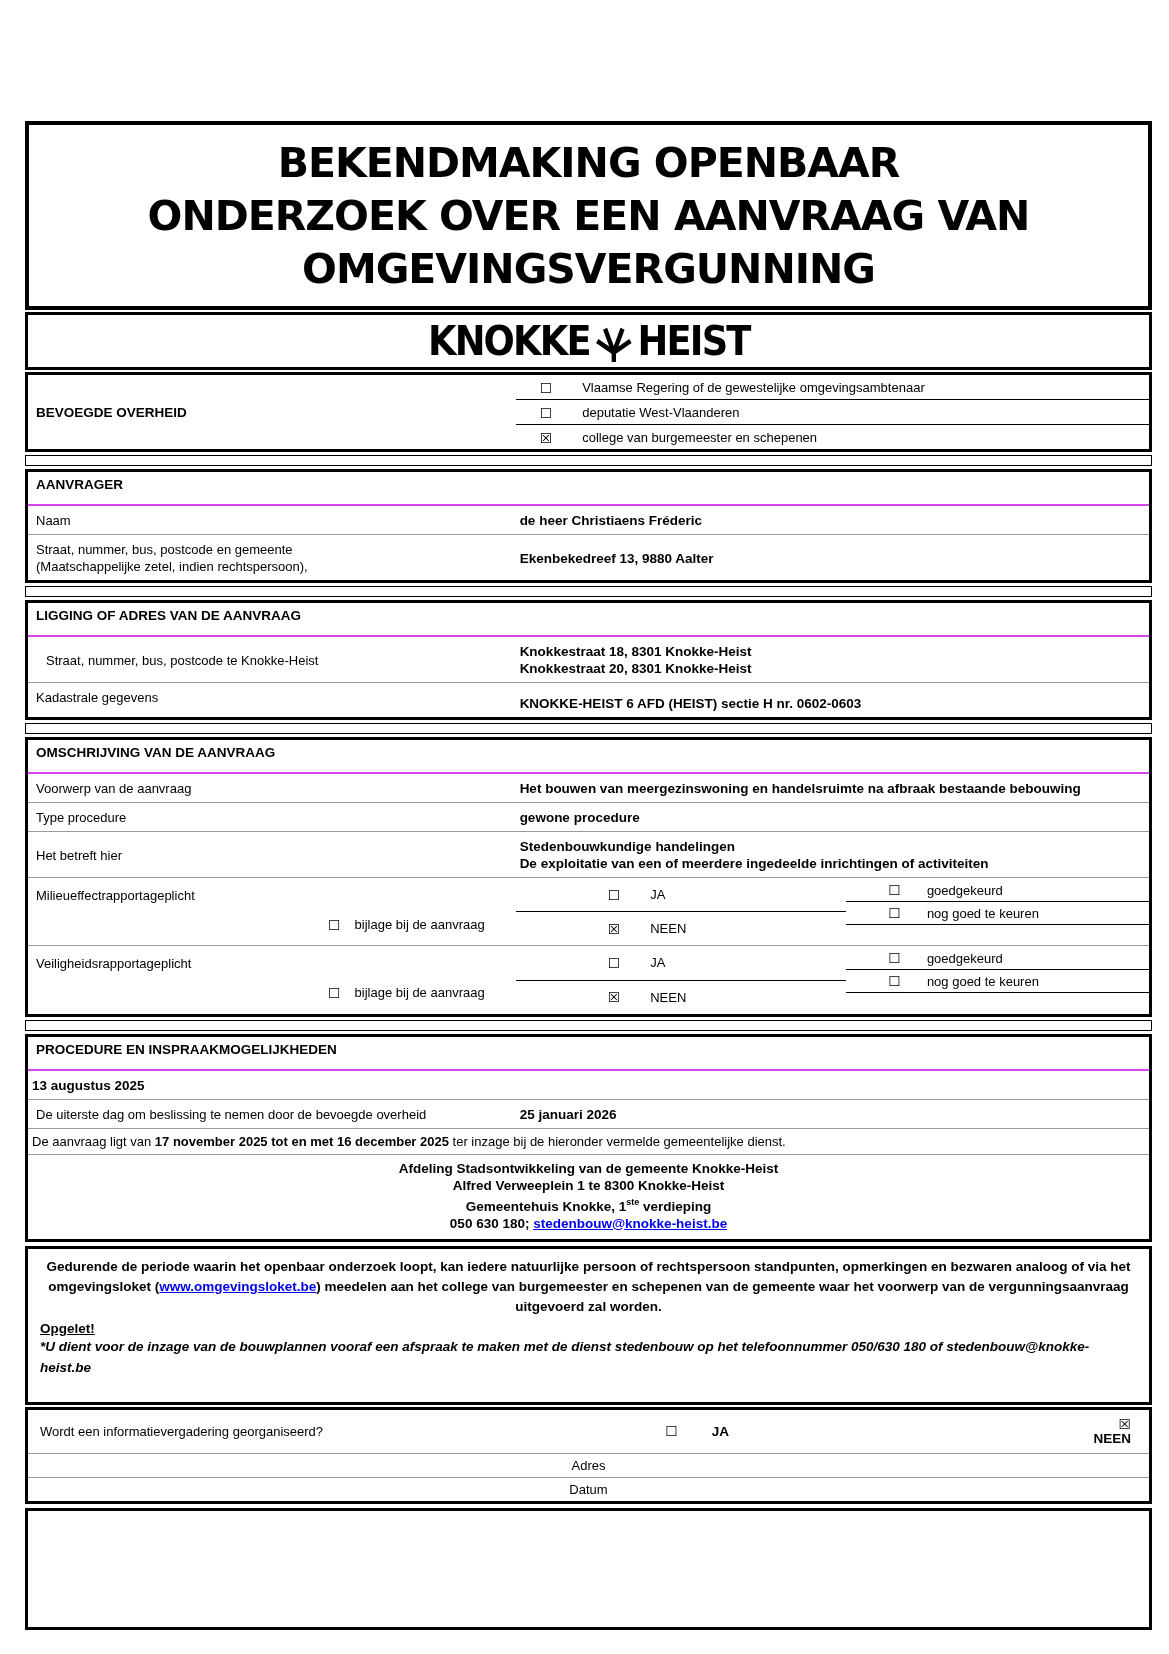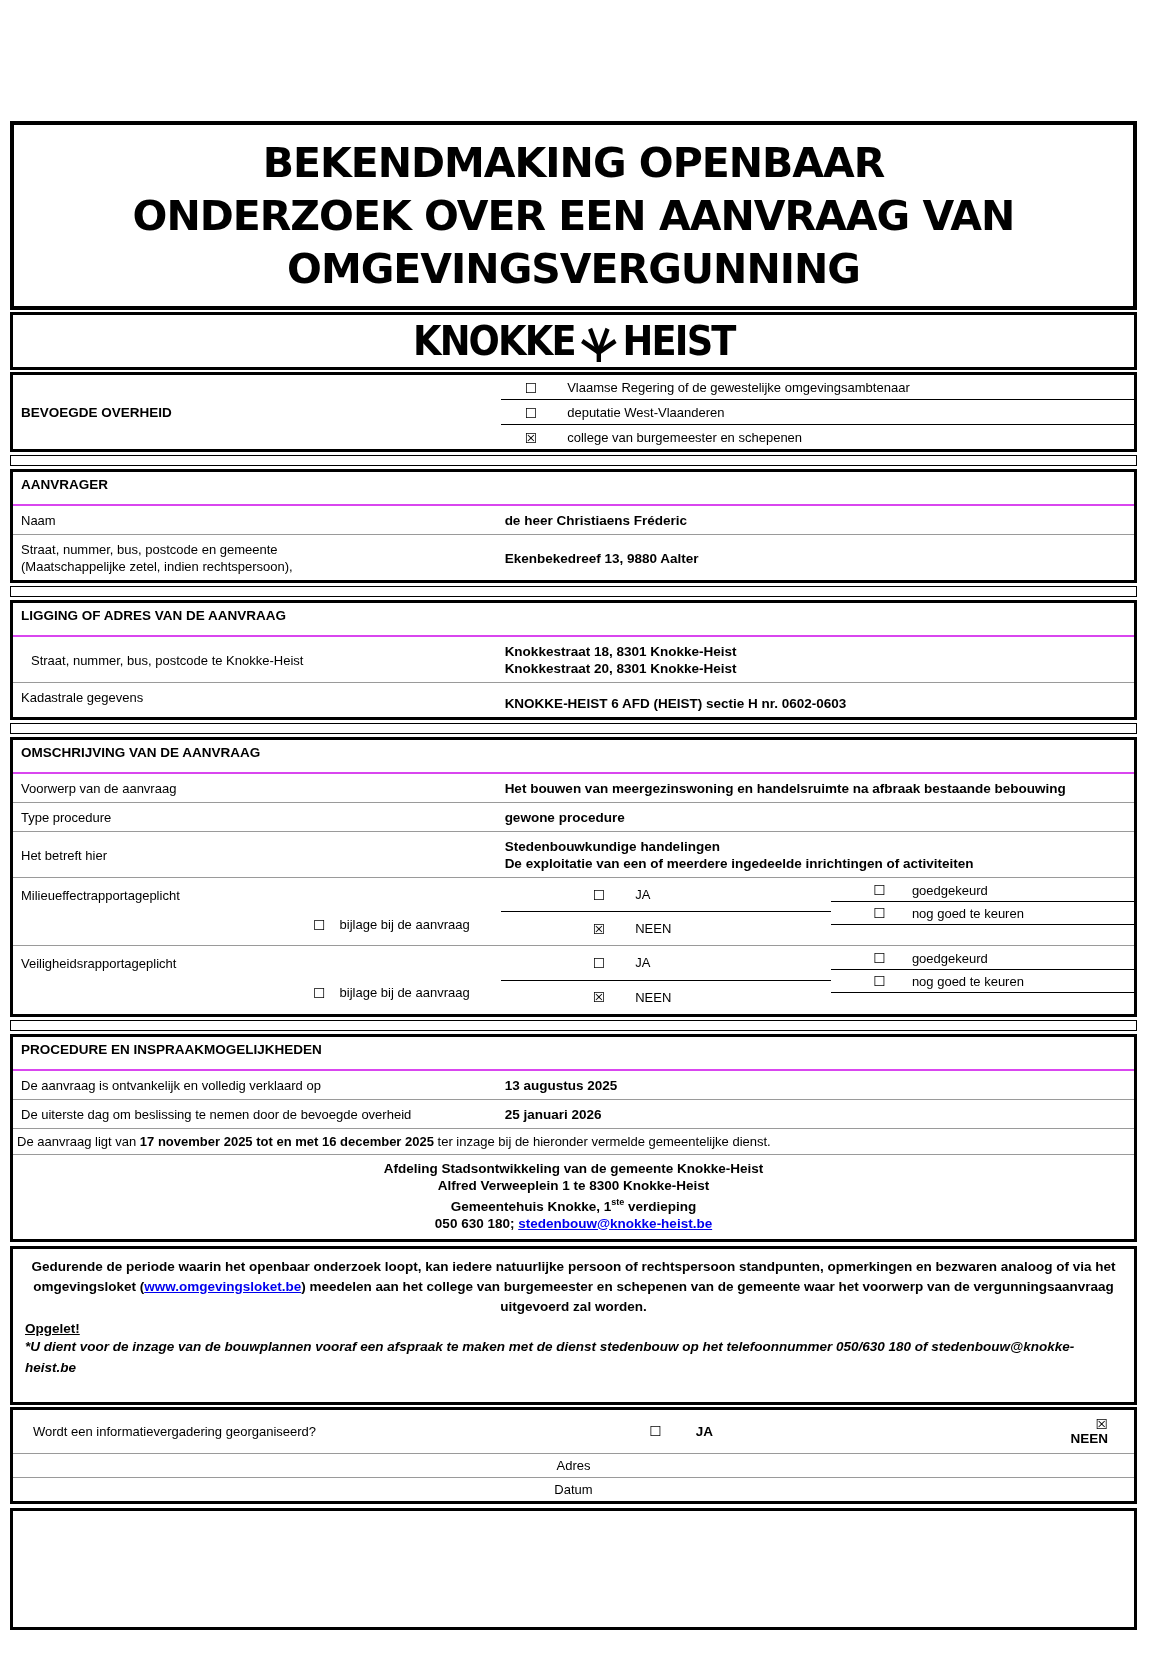--- a/index.html
+++ b/index.html
@@ -1,21 +1,21 @@
 <!DOCTYPE html>
 <html><head>
 <meta charset="utf-8">
 <style>
   * { box-sizing: border-box; }
   html,body { margin:0; padding:0; }
   body {
     width:1169px; height:1654px; background:#ffffff; color:#000;
     font-family:"Liberation Sans", sans-serif; position:relative;
   }
-  .form { position:absolute; left:10px; top:121px; width:1127px; }
+  .form { position:absolute; left:25px; top:121px; width:1127px; }
 
   
   .title-box { border:4px solid #000; text-align:center; padding:12px 6px 10px; background:#fff; }
   .title-line {
     font-family:"DejaVu Sans", sans-serif; font-weight:bold;
     font-size:41px; line-height:53px; letter-spacing:-1px;
   }
 
   
   .logo-box { border:3px solid #000; margin-top:2px; height:58px;
@@ -61,21 +61,21 @@
   .link { color:#0000ee; text-decoration:underline; font-weight:bold; cursor:pointer; }
   sup { font-size:9px; }
 
   
   .bezwaar { border:3px solid #000; margin-top:4px; padding:8px 12px 24px; font-size:13.5px; }
   .bezwaar .para { font-weight:bold; text-align:center; line-height:20px; }
   .opgelet { font-weight:bold; text-decoration:underline; margin-top:4px; }
   .note { font-weight:bold; font-style:italic; line-height:21px; }
 
   
-  .info-row { display:flex; align-items:center; border-bottom:1px solid #9a9a9a; min-height:44px; padding:2px 20px; }
+  .info-row { display:flex; align-items:center; border-bottom:1px solid #9a9a9a; min-height:44px; padding:2px 12px; }
   .info-q { flex:0 0 57%; font-size:13px; }
   .info-ja { flex:0 0 26%; display:flex; align-items:center; gap:34px; font-weight:bold; font-size:13.5px; }
   .info-neen { flex:1; display:flex; flex-direction:column; align-items:flex-end; font-weight:bold; font-size:13.5px; padding-right:6px; line-height:15px; }
   .mini-row { text-align:center; font-size:13px; padding:4px 0; border-bottom:1px solid #9a9a9a; }
   .mini-row:last-child { border-bottom:none; }
 
   .empty-box { border:3px solid #000; margin-top:4px; height:122px; background:#fff; }
 </style>
 </head>
 <body>
@@ -239,21 +239,20 @@
         <div class="filler"></div>
       </div>
     </div>
   </div>
 
   <div class="spacer"></div>
 
   <div class="box">
     <div class="sec-header">PROCEDURE EN INSPRAAKMOGELIJKHEDEN</div>
     <div class="row">
-      <div class="lbl">De aanvraag is ontvankelijk en volledig verklaard op</div>
       <div class="val">13 augustus 2025</div>
     </div>
     <div class="row">
       <div class="lbl">De uiterste dag om beslissing te nemen door de bevoegde overheid</div>
       <div class="val">25 januari 2026</div>
     </div>
     <div class="center-row">
       <span>De aanvraag ligt van </span><b>17 november 2025 tot en met 16 december 2025</b><span> ter inzage bij de hieronder vermelde gemeentelijke dienst.</span>
     </div>
     <div class="dienst">

